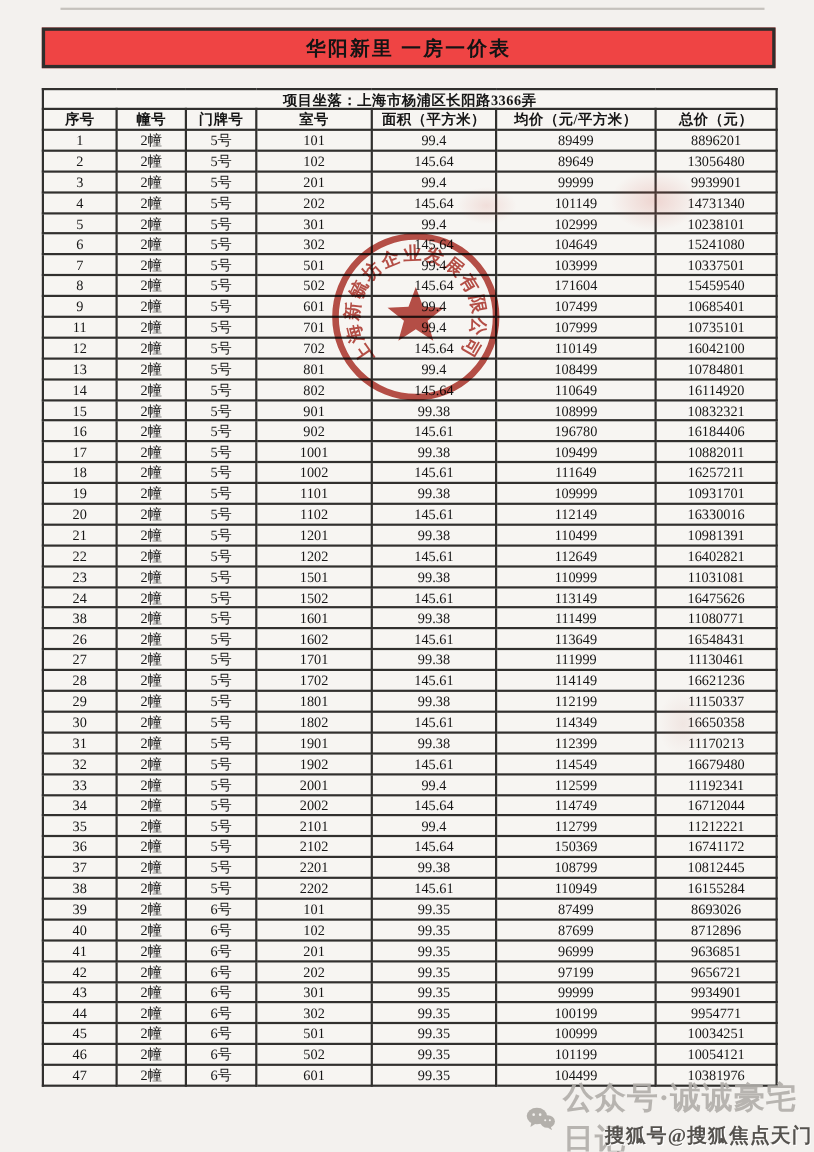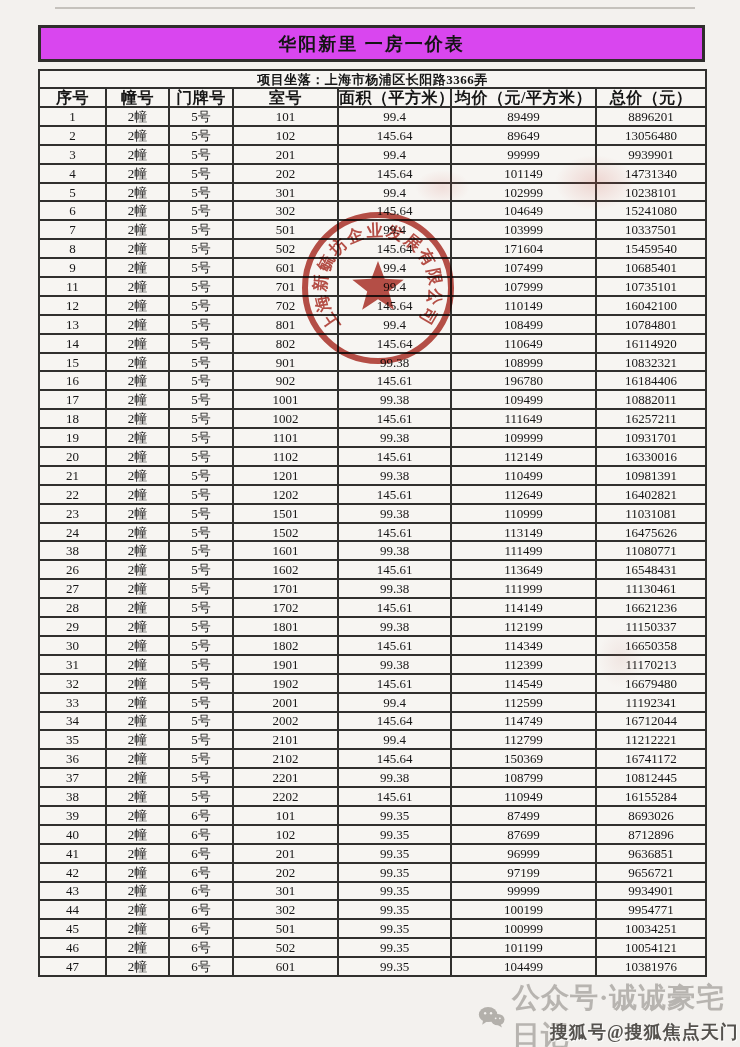--- a/index.html
+++ b/index.html
@@ -12,43 +12,43 @@
     position:relative;width:740px;height:1047px;overflow:hidden;
     background:#f3f1ee;
   }
   .scan-top-line{
     position:absolute;left:55px;top:7px;width:640px;height:2px;
     background:rgba(158,155,150,.55);
   }
   
   .title-box{
     position:absolute;left:38px;top:25px;width:661px;height:31px;
-    border:3px solid #2f2e2c;background:#d946ef;
+    border:3px solid #2f2e2c;background:#ef4444;
     display:flex;align-items:center;justify-content:center;
     font-size:18px;font-weight:bold;letter-spacing:2px;color:#141414;
   }
   
   table.price{
-    position:absolute;left:38px;top:69px;width:667px;
+    position:absolute;left:38px;top:80px;width:667px;
     border-collapse:collapse;table-layout:fixed;
     background:#f7f5f2;
   }
   table.price th,table.price td{
     border:2px solid #31302e;
     padding:0;margin:0;
     text-align:center;vertical-align:middle;
     color:#161616;line-height:1;
     font-size:13px;
     overflow:hidden;white-space:nowrap;
   }
   td.location-cell{
     text-align:left;height:16px;font-weight:bold;font-size:13.5px;
     padding-left:3px;letter-spacing:.5px;
   }
-  table.price th{height:17px;font-weight:bold;font-size:16px;letter-spacing:.5px;font-family:Liberation Serif, serif;}
+  table.price th{height:17px;font-weight:bold;font-size:13px;letter-spacing:.5px;font-family:Liberation Serif, serif;}
   table.price td.data{height:16.9px;}
   
   .seal{
     position:absolute;left:297px;top:207px;width:162px;height:162px;
     opacity:.82;mix-blend-mode:multiply;
     filter:blur(.3px);
     pointer-events:none;
   }
   .smudge{position:absolute;pointer-events:none;}
   .smudge.s1{left:555px;top:155px;width:80px;height:55px;

